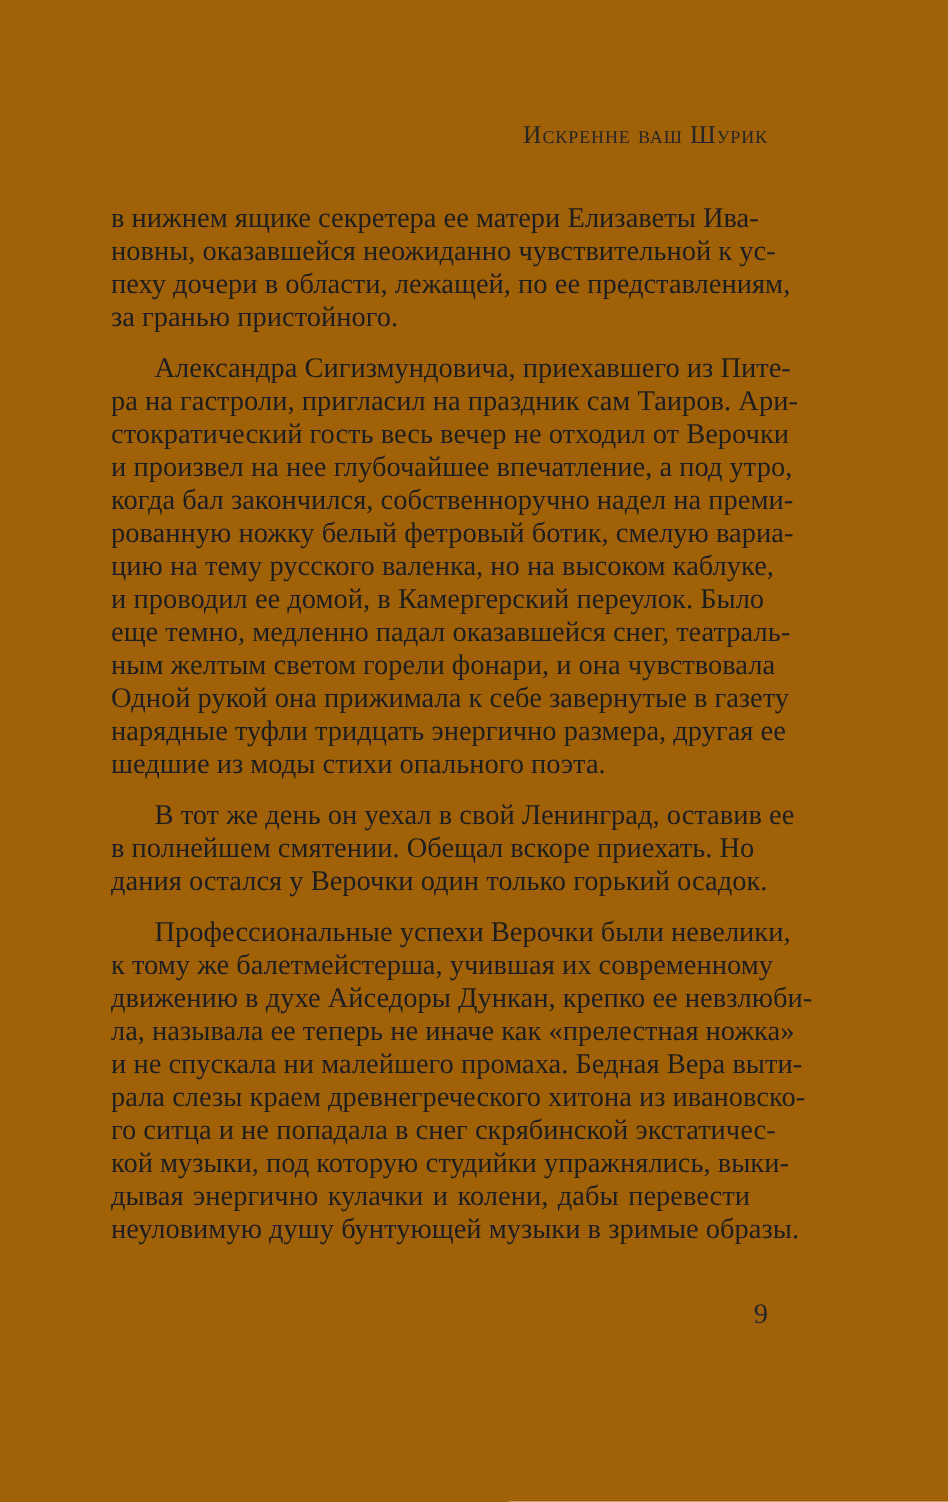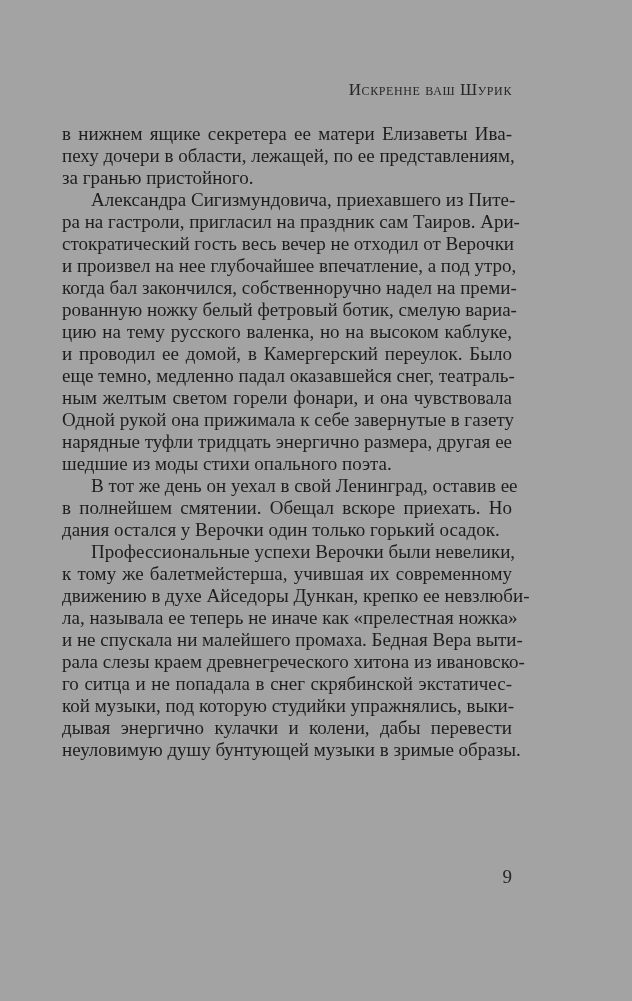--- a/index.html
+++ b/index.html
@@ -8,21 +8,21 @@
     width: 632px;
     height: 1001px;
     background: #fbfbfa;
     font-family: "Liberation Serif", "DejaVu Serif", serif;
   }
   .page {
     position: absolute;
     top: 0; left: 0;
     width: 632px;
     height: 1001px;
-    background: #a3a3a3;
+    background: #a16207;
     color: #1e1e1c;
     overflow: hidden;
   }
   .running-header {
     position: absolute;
     top: 80px;
     left: 62px;
     width: 450px;
     text-align: right;
     font-variant: small-caps;
@@ -32,21 +32,21 @@
   }
   .text-block {
     position: absolute;
     top: 123px;
     left: 62px;
     width: 450px;
     font-size: 19px;
     line-height: 22px;
     color: #1e1e1c;
   }
-  .paragraph { margin: 0; }
+  .paragraph { margin: 12px; }
   .line {
     white-space: nowrap;
     text-align: justify;
     text-align-last: justify;
     height: 22px;
     overflow: visible;
   }
   .line.para-end {
     text-align-last: left;
   }
@@ -65,20 +65,21 @@
 </style>
 </head>
 <body>
 
 <div class="page">
   <div class="running-header">Искренне ваш Шурик</div>
 
   <div class="text-block">
       <div class="paragraph">
         <div class="line">в нижнем ящике секретера ее матери Елизаветы Ива-</div>
+        <div class="line">новны, оказавшейся неожиданно чувствительной к ус-</div>
         <div class="line">пеху дочери в области, лежащей, по ее представлениям,</div>
         <div class="line para-end">за гранью пристойного.</div>
       </div>
       <div class="paragraph">
         <div class="line indent">Александра Сигизмундовича, приехавшего из Пите-</div>
         <div class="line">ра на гастроли, пригласил на праздник сам Таиров. Ари-</div>
         <div class="line">стократический гость весь вечер не отходил от Верочки</div>
         <div class="line">и произвел на нее глубочайшее впечатление, а под утро,</div>
         <div class="line">когда бал закончился, собственноручно надел на преми-</div>
         <div class="line">рованную ножку белый фетровый ботик, смелую вариа-</div>

